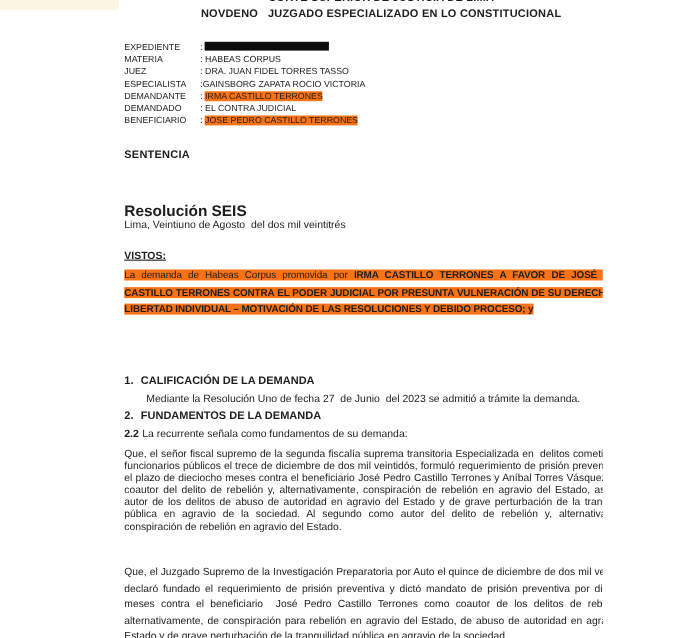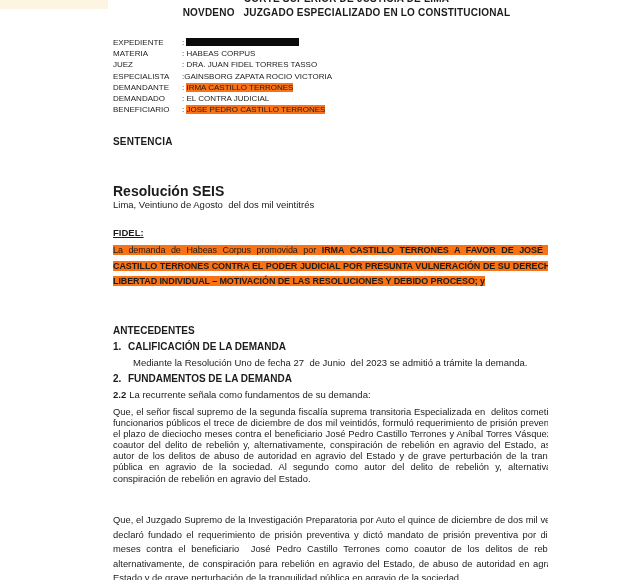--- a/index.html
+++ b/index.html
@@ -87,25 +87,24 @@
       <span class="meta-label">BENEFICIARIO</span>
       <span class="meta-value"><span>: </span><span class="hl">JOSE PEDRO CASTILLO TERRONES</span></span>
     </div>
   </div>
 
   <div class="content sentencia">SENTENCIA</div>
 
   <div class="content resolucion">Resolución SEIS</div>
   <div class="content date-line">Lima, Veintiuno de Agosto  del dos mil veintitrés</div>
 
-  <div class="content vistos-heading"><span>FIDEL:</span></div>
+  <div class="content vistos-heading"><span>VISTOS:</span></div>
 
   <div class="content vistos-para"><span class="hl">La demanda de Habeas Corpus promovida por </span><span class="hl bold">IRMA CASTILLO TERRONES A FAVOR DE JOSÉ PEDRO CASTILLO TERRONES CONTRA EL PODER JUDICIAL POR PRESUNTA VULNERACIÓN DE SU DERECHO A LA LIBERTAD INDIVIDUAL – MOTIVACIÓN DE LAS RESOLUCIONES Y DEBIDO PROCESO; y</span></div>
 
-  <div class="content antecedentes-heading">ANTECEDENTES</div>
 
   <div class="content num-heading h-item1">
     <span class="num">1.</span>
     <span>CALIFICACIÓN DE LA DEMANDA</span>
   </div>
   <div class="content item1-body">Mediante la Resolución Uno de fecha 27  de Junio  del 2023 se admitió a trámite la demanda.</div>
 
   <div class="content num-heading h-item2">
     <span class="num">2.</span>
     <span>FUNDAMENTOS DE LA DEMANDA</span>

